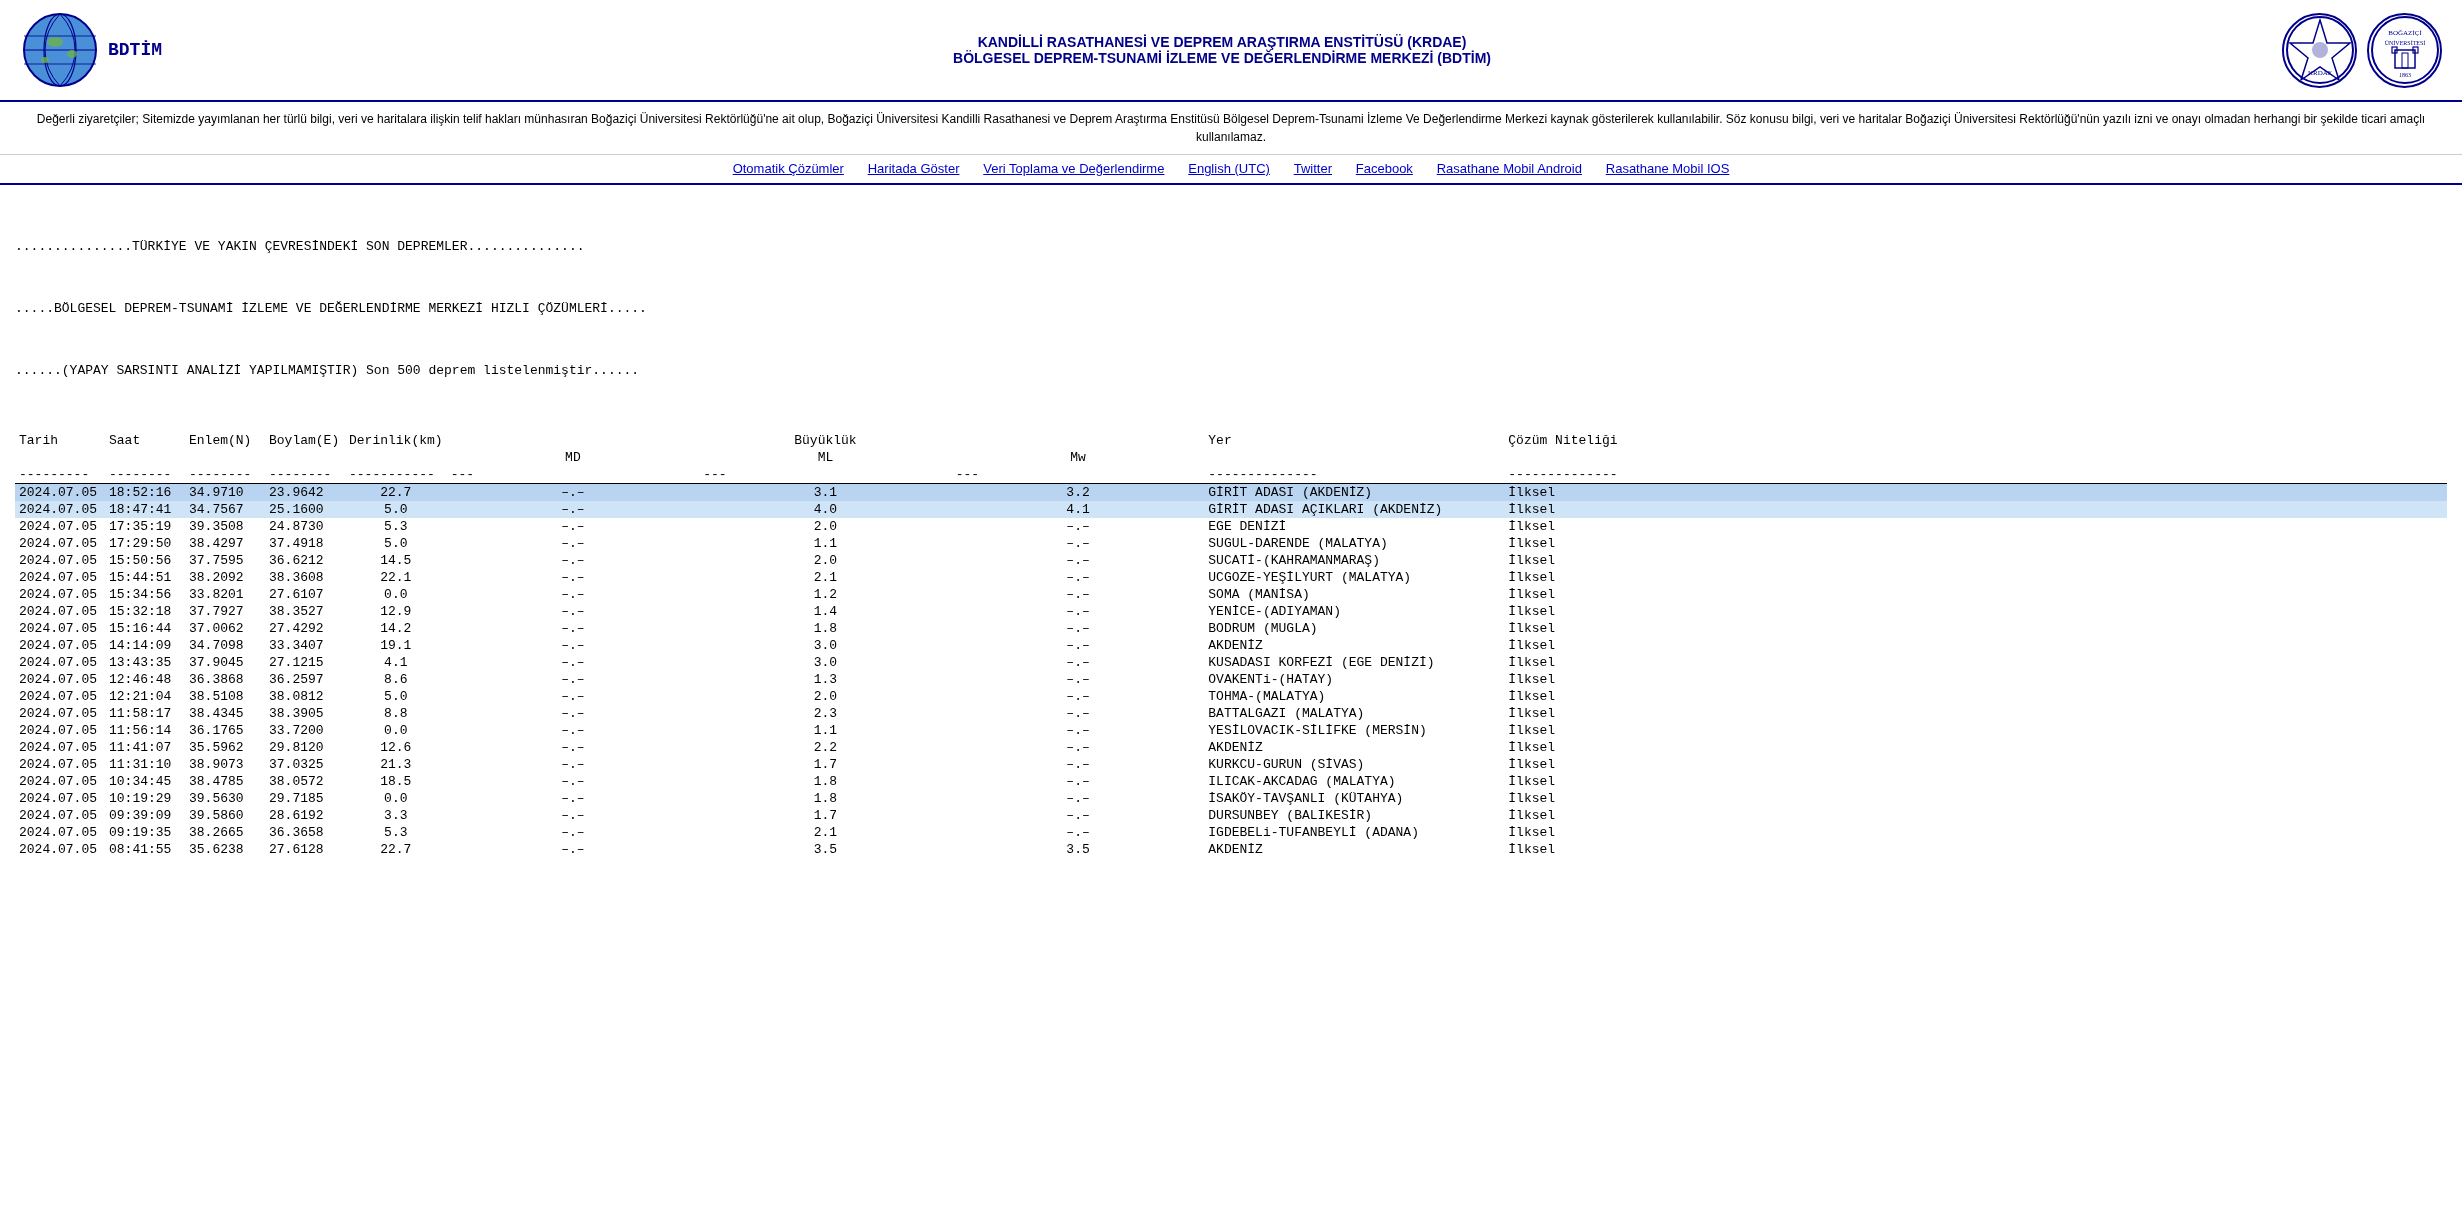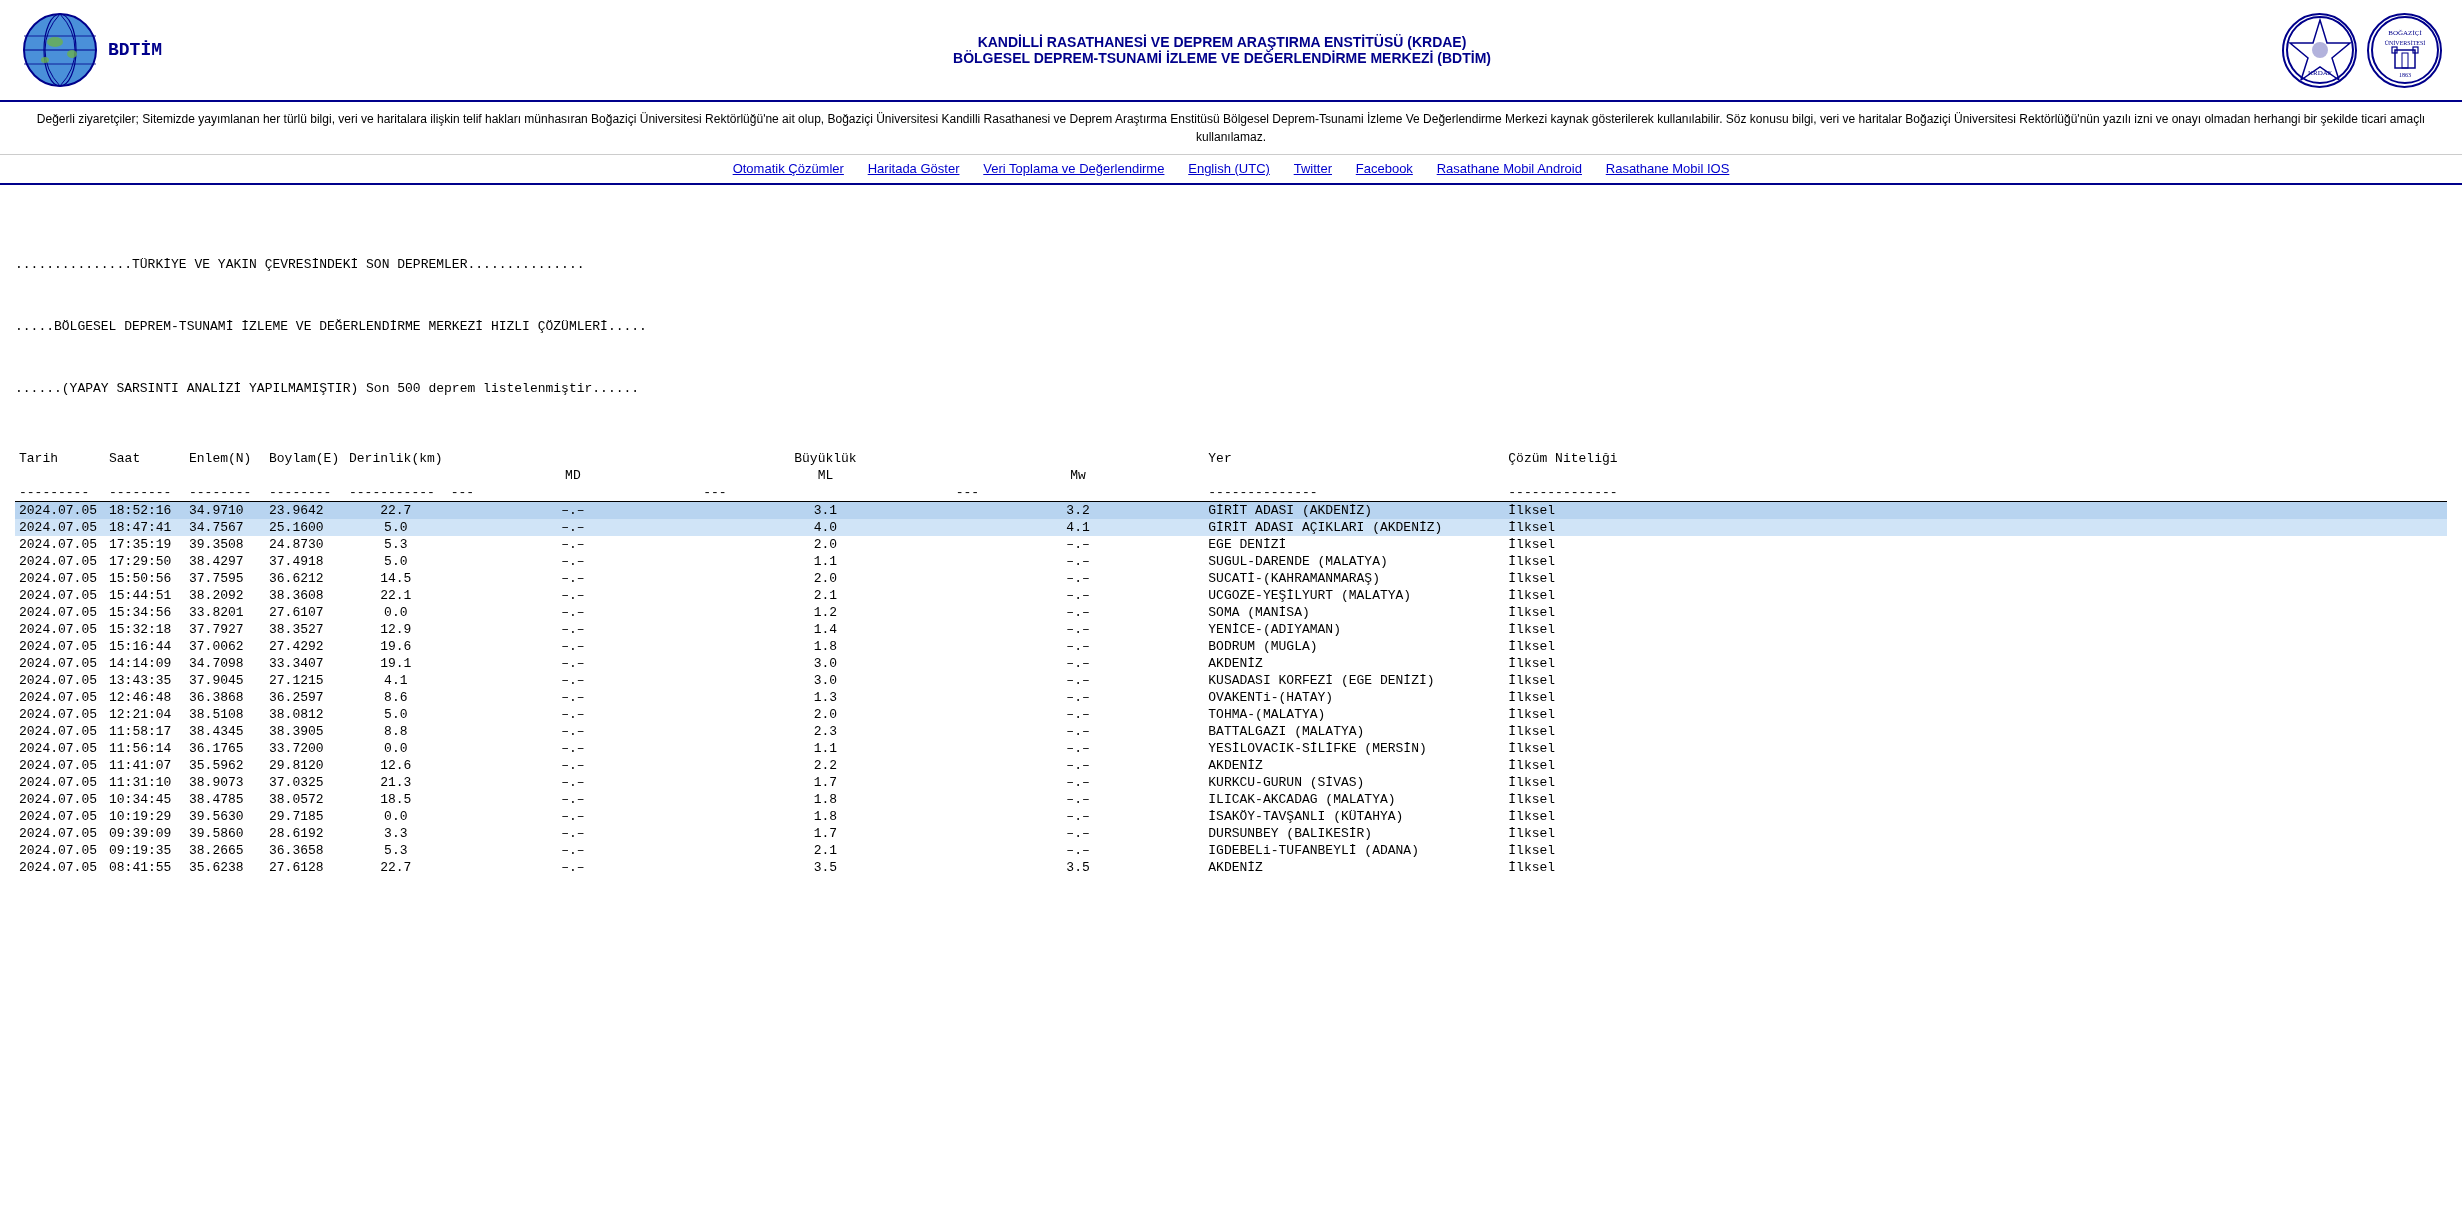--- a/index.html
+++ b/index.html
@@ -77,21 +77,21 @@
     }
     .nav-section a {
       color: #0000CC;
       text-decoration: underline;
       margin: 0 8px;
       font-family: Arial, sans-serif;
       font-size: 13px;
       cursor: pointer;
     }
     .content-section {
-      padding: 28px 15px;
+      padding: 10px 15px;
       font-family: 'Courier New', Courier, monospace;
     }
     .header-text {
       font-size: 13px;
       line-height: 1.6;
       margin-bottom: 8px;
       white-space: pre;
     }
     .table-area {
       margin-top: 4px;
@@ -332,21 +332,21 @@
             <td style="text-align: center;">1.4</td>
             <td style="text-align: center;">–.–</td>
             <td>YENİCE-(ADIYAMAN)</td>
             <td>İlksel</td>
           </tr>
           <tr>
             <td>2024.07.05</td>
             <td>15:16:44</td>
             <td>37.0062</td>
             <td>27.4292</td>
-            <td style="text-align: center;">19.6</td>
+            <td style="text-align: center;">14.2</td>
             <td style="text-align: center;">–.–</td>
             <td style="text-align: center;">1.8</td>
             <td style="text-align: center;">–.–</td>
             <td>BODRUM (MUGLA)</td>
             <td>İlksel</td>
           </tr>
           <tr>
             <td>2024.07.05</td>
             <td>14:14:09</td>
             <td>34.7098</td>

